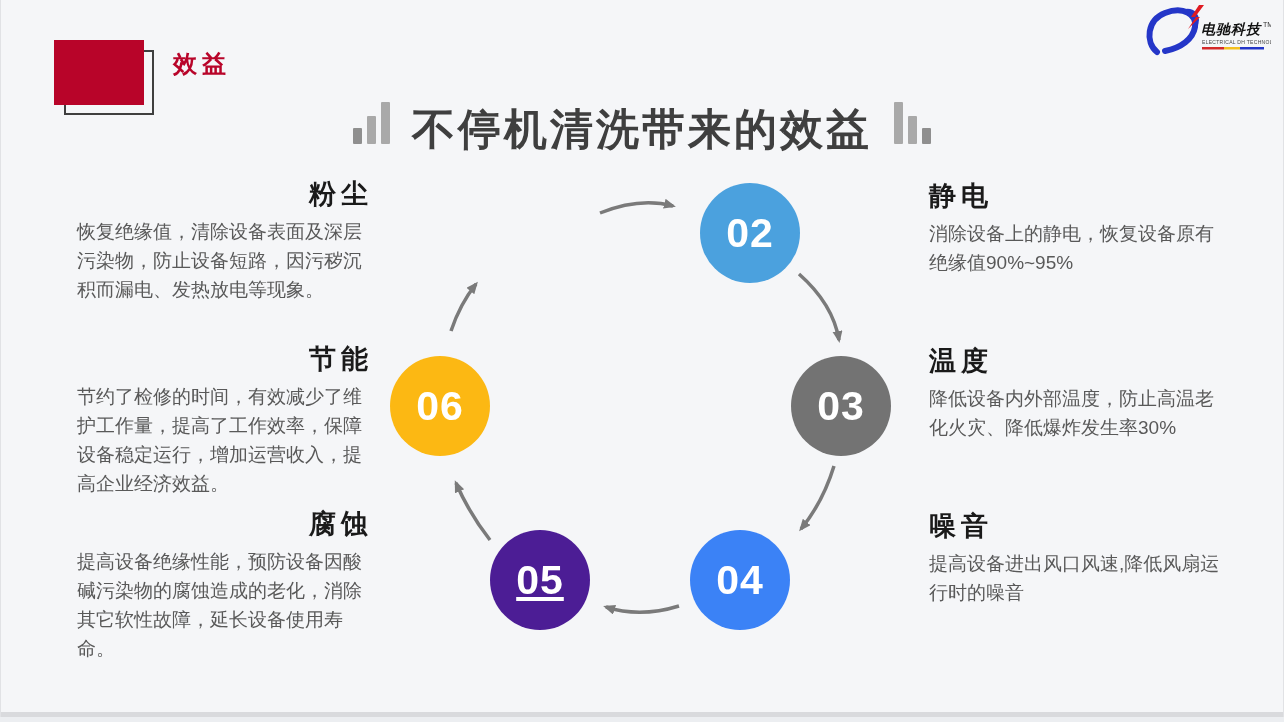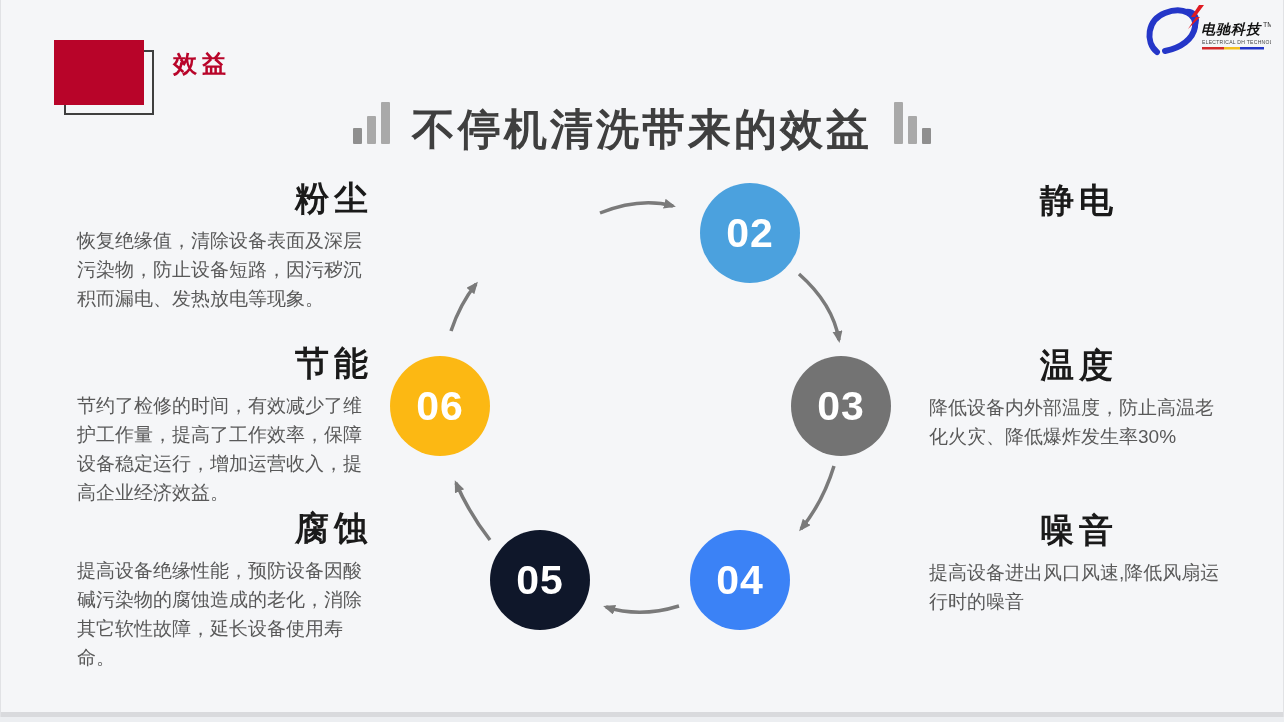--- a/index.html
+++ b/index.html
@@ -41,24 +41,24 @@
   .step-1{left:699px;top:183px;}
   .step-2{left:790px;top:356px;}
   .step-3{left:689px;top:530px;}
   .step-4{left:489px;top:530px;}
   .step-5{left:389px;top:356px;}
 
   .arrows{position:absolute;left:0;top:0;pointer-events:none;}
 
   
   .benefit{position:absolute;width:296px;}
-  .benefit h3{margin:0;font-size:34px;font-weight:bold;color:#1a1a1a;letter-spacing:5px;line-height:1.2;}
+  .benefit h3{margin:0;font-size:27px;font-weight:bold;color:#1a1a1a;letter-spacing:5px;line-height:1.2;}
   .benefit p{margin:7px 0 0 0;font-size:19px;line-height:29px;color:#595959;}
   .benefit.side-left h3{text-align:right;}
-  .benefit.side-right h3{text-align:center;}
+  .benefit.side-right h3{text-align:left;}
   .b-dust{left:76px;top:178px;}
   .b-energy{left:76px;top:343px;}
   .b-corrosion{left:76px;top:508px;}
   .b-static{left:928px;top:180px;width:300px;}
   .b-temp{left:928px;top:345px;width:300px;}
   .b-noise{left:928px;top:510px;width:300px;}
 
   
   .logo-name{font-size:14px;font-weight:bold;color:#111;font-style:italic;letter-spacing:1px;}
 </style>
@@ -119,21 +119,21 @@
 
   <div class="cycle-step step-1" style="background: rgb(75, 161, 222);">
       <span>02</span>
     </div>
   <div class="cycle-step step-2" style="background: #737373;">
       <span>03</span>
     </div>
   <div class="cycle-step step-3" style="background: #3b82f6;">
       <span>04</span>
     </div>
-  <div class="cycle-step step-4" style="background: #0f172a;">
+  <div class="cycle-step step-4" style="background: #4c1d95; text-decoration: underline;">
       <span>05</span>
     </div>
   <div class="cycle-step step-5" style="background: rgb(252, 184, 19);">
       <span>06</span>
     </div>
 
   <div class="benefit side-left b-dust">
     <h3>粉尘</h3>
     <p>恢复绝缘值，清除设备表面及深层污染物，防止设备短路，因污秽沉积而漏电、发热放电等现象。</p>
   </div>
@@ -141,20 +141,21 @@
     <h3>节能</h3>
     <p>节约了检修的时间，有效减少了维护工作量，提高了工作效率，保障设备稳定运行，增加运营收入，提高企业经济效益。</p>
   </div>
   <div class="benefit side-left b-corrosion">
     <h3>腐蚀</h3>
     <p>提高设备绝缘性能，预防设备因酸碱污染物的腐蚀造成的老化，消除其它软性故障，延长设备使用寿命。</p>
   </div>
 
   <div class="benefit side-right b-static">
     <h3>静电</h3>
+    <p>消除设备上的静电，恢复设备原有绝缘值90%~95%</p>
   </div>
   <div class="benefit side-right b-temp">
     <h3>温度</h3>
     <p>降低设备内外部温度，防止高温老化火灾、降低爆炸发生率30%</p>
   </div>
   <div class="benefit side-right b-noise">
     <h3>噪音</h3>
     <p>提高设备进出风口风速,降低风扇运行时的噪音</p>
   </div>
 

